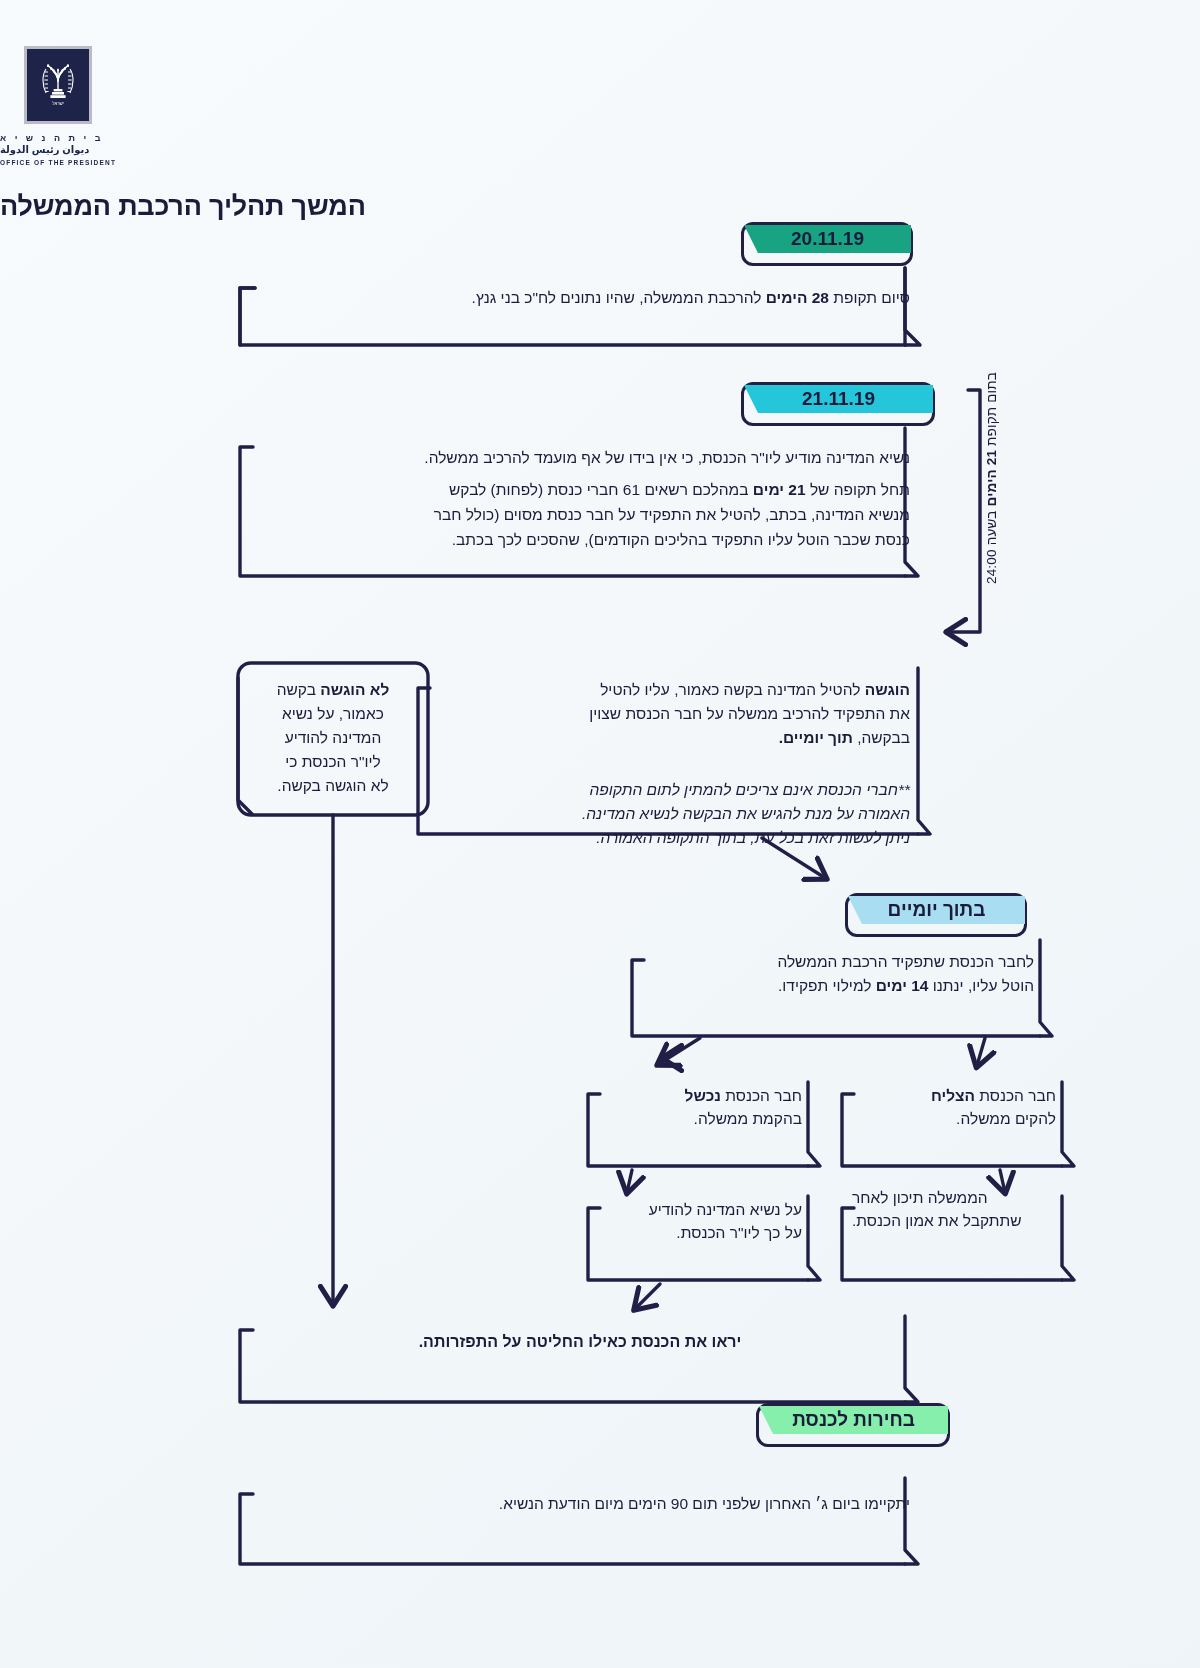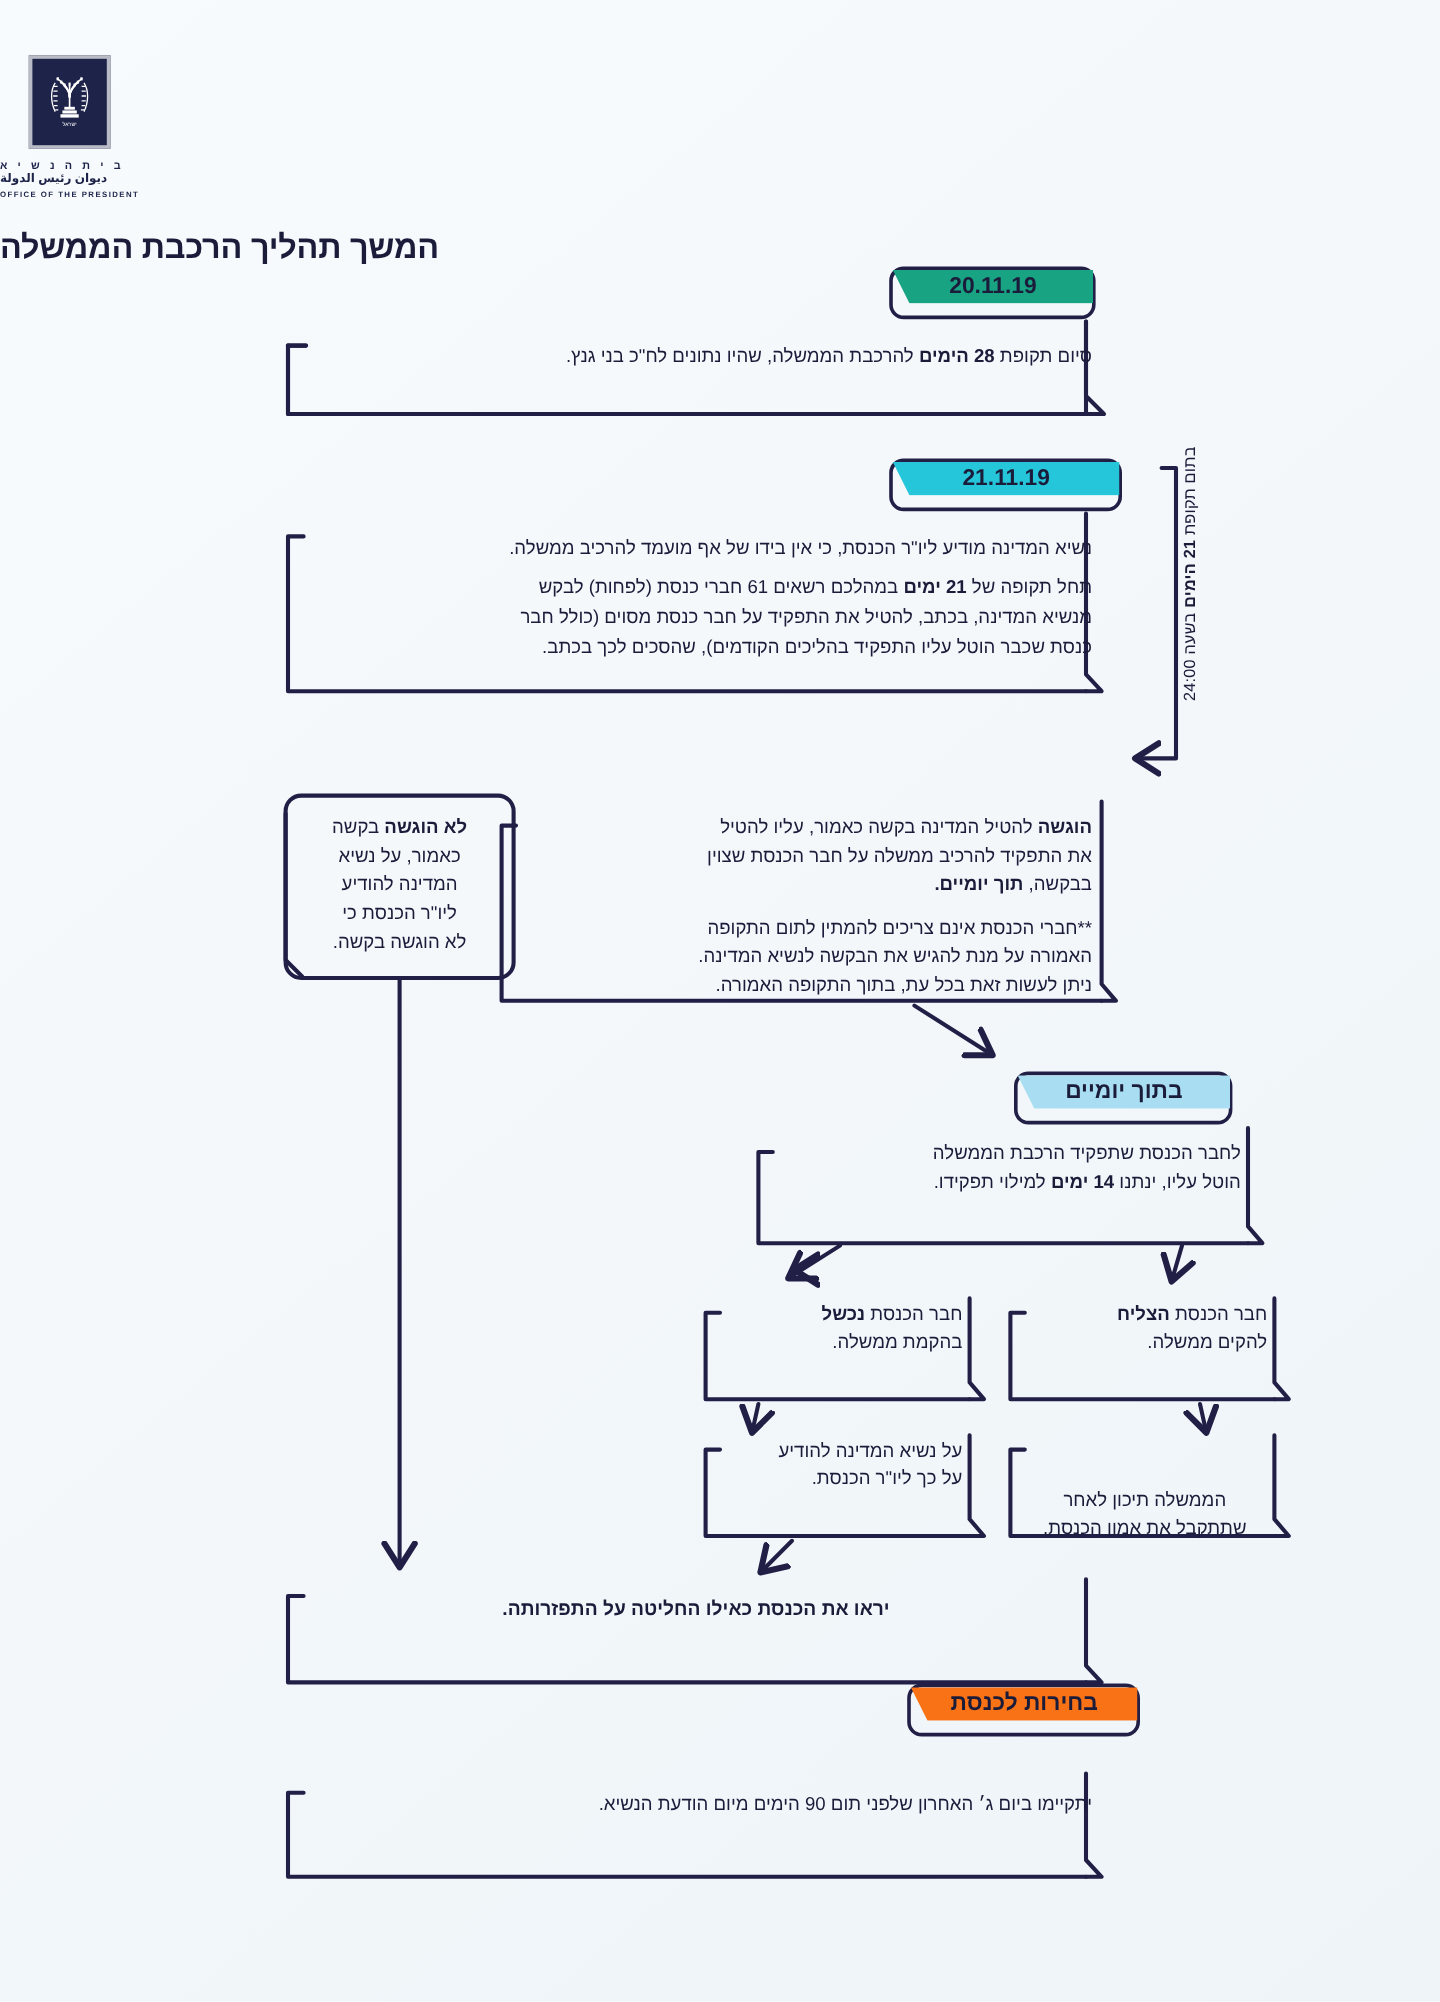--- a/index.html
+++ b/index.html
@@ -201,21 +201,21 @@
     <div class="txt" style="font-size:15.5px;line-height:1.55;">
       <div>
         <b>הוגשה</b><span> להטיל המדינה בקשה כאמור, עליו להטיל</span>
       </div>
       <div>
         <span>את התפקיד להרכיב ממשלה על חבר הכנסת שצוין</span>
       </div>
       <div>
         <span>בבקשה, </span><b>תוך יומיים.</b>
       </div>
-      <div style="margin-top:12px;">
+      <div style="margin-top:28px;font-style:italic;">
         <div>
           <span>**חברי הכנסת אינם צריכים להמתין לתום התקופה</span>
         </div>
         <div>
           <span>האמורה על מנת להגיש את הבקשה לנשיא המדינה.</span>
         </div>
         <div>
           <span>ניתן לעשות זאת בכל עת, בתוך התקופה האמורה.</span>
         </div>
       </div>
@@ -282,35 +282,35 @@
     <div class="txt" style="font-size:15.5px;line-height:1.5;">
       <div>
         <span>על נשיא המדינה להודיע</span>
       </div>
       <div>
         <span>על כך ליו"ר הכנסת.</span>
       </div>
     </div>
   </div>
 
-  <div class="abs" style="top:1239px;left:852px;width:204px;text-align:center;">
+  <div class="abs" style="top:1186px;left:852px;width:204px;text-align:left;">
     <div class="txt" style="font-size:15.5px;line-height:1.5;">
       <div>
         <span>הממשלה תיכון לאחר</span>
       </div>
       <div>
         <span>שתתקבל את אמון הכנסת.</span>
       </div>
     </div>
   </div>
 
   <div class="abs" style="top:1330px;left:250px;width:660px;text-align:center;">
     <div class="txt" style="font-size:16px;line-height:1.5;font-weight:700;">יראו את הכנסת כאילו החליטה על התפזרותה.</div>
   </div>
 
   <div class="abs badge-frame" style="top:1403px;left:756px;width:194px;height:44px;">
-    <div class="badge-tag" style="background:#f97316;width:190px;height:28px;">בחירות לכנסת</div>
+    <div class="badge-tag" style="background:#86efac;width:190px;height:28px;">בחירות לכנסת</div>
   </div>
   <div class="abs" style="top:1492px;left:250px;width:660px;text-align:right;">
     <div class="txt" style="font-size:15.5px;line-height:1.5;">יתקיימו ביום ג׳ האחרון שלפני תום 90 הימים מיום הודעת הנשיא.</div>
   </div>
 
 </div>
 
 </body></html>

